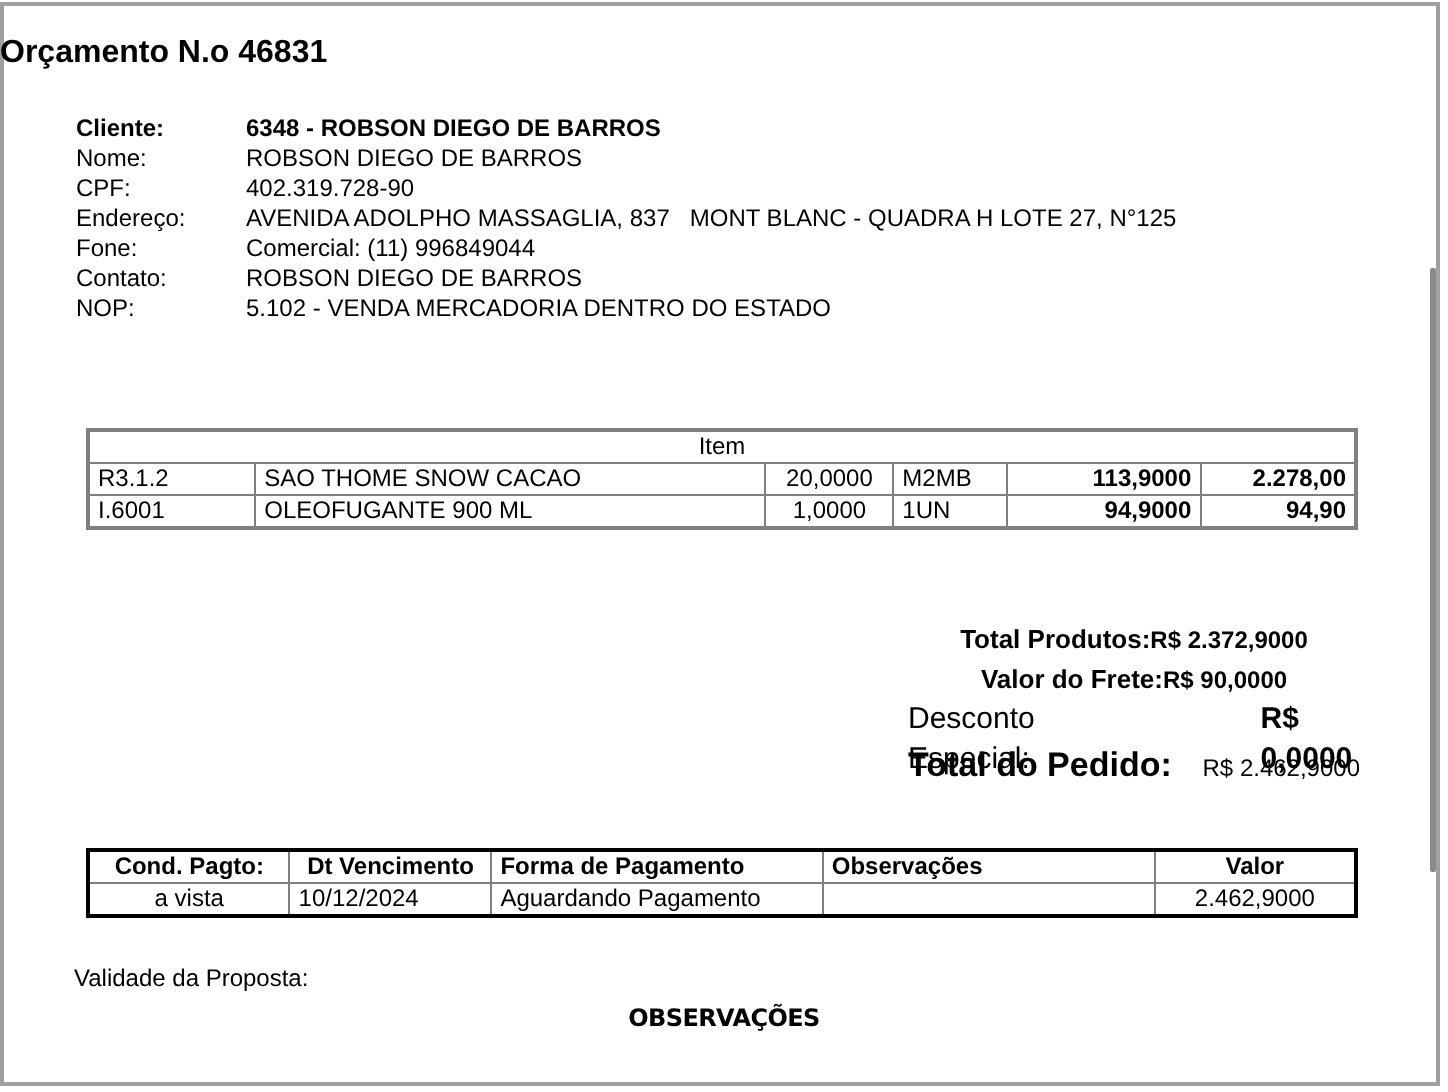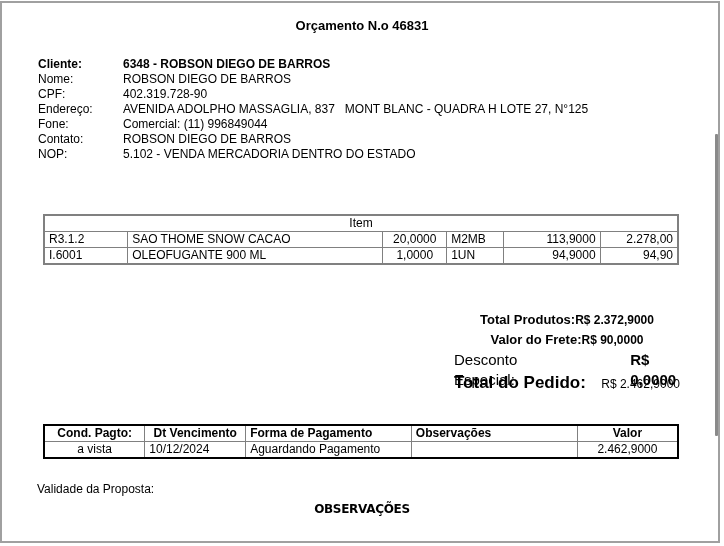--- a/index.html
+++ b/index.html
@@ -1,30 +1,30 @@
 <!DOCTYPE html>
 <html><head>
 <meta charset="utf-8">
 <style>
   html, body { margin: 0; padding: 0; background: #ffffff; }
   body { width: 724px; height: 546px; position: relative; overflow: hidden; font-family: "Liberation Sans", sans-serif; color: #000; }
   .frame { position: absolute; left: 0; top: 1px; width: 720px; height: 542px; border-top: 2px solid #a0a0a0; border-left: 2px solid #a0a0a0; border-bottom: 2px solid #a0a0a0; border-right: 2px solid #a0a0a0; box-sizing: border-box; background: #fff; }
   .scrollbar { position: absolute; left: 715px; top: 134px; width: 3px; height: 302px; background: #8a8a8a; border-radius: 1px; }
-  .title { position: absolute; left: 0; width: 724px; top: 18px; text-align: center; font-weight: bold; font-size: 13px; }
+  .title { position: absolute; left: 0; width: 724px; top: 18px; font-weight: bold; font-size: 16px; }
   .info { position: absolute; left: 38px; top: 57px; font-size: 12px; line-height: 15px; }
   .info .row { display: flex; }
   .info .lbl { width: 85px; }
   .info .val { white-space: pre; }
   .info .bold { font-weight: bold; }
   table { border-collapse: collapse; font-size: 12px; }
   .items { position: absolute; left: 43px; top: 214px; width: 636px; border: 2px solid #808080; }
   .items td, .items th { border: 1px solid #808080; padding: 0 4px; height: 15px; line-height: 15px; white-space: nowrap; }
   .items th { font-weight: normal; }
   .c { text-align: center; }
-  .r { text-align: right; }
+  .r { text-align: right; font-weight: bold; }
   .l { text-align: left; }
   .totals { position: absolute; left: 454px; top: 310px; width: 226px; }
   .totals .trow { display: flex; justify-content: space-between; align-items: baseline; }
   .totals .t1 { font-weight: bold; font-size: 13px; height: 20px; line-height: 20px; justify-content: center; }
   .totals .t1 .v { font-size: 12px; }
   .totals .t3 { font-size: 15px; height: 20px; line-height: 20px; gap: 48px; }
   .totals .t3 .v { font-weight: bold; padding-left: 36px; }
   .totals .t4 { font-weight: bold; font-size: 17px; height: 26px; line-height: 26px; }
   .totals .t4 .v { font-size: 12px; font-weight: normal; }
   .pay { position: absolute; left: 43px; top: 424px; width: 636px; border: 2px solid #000000; }

